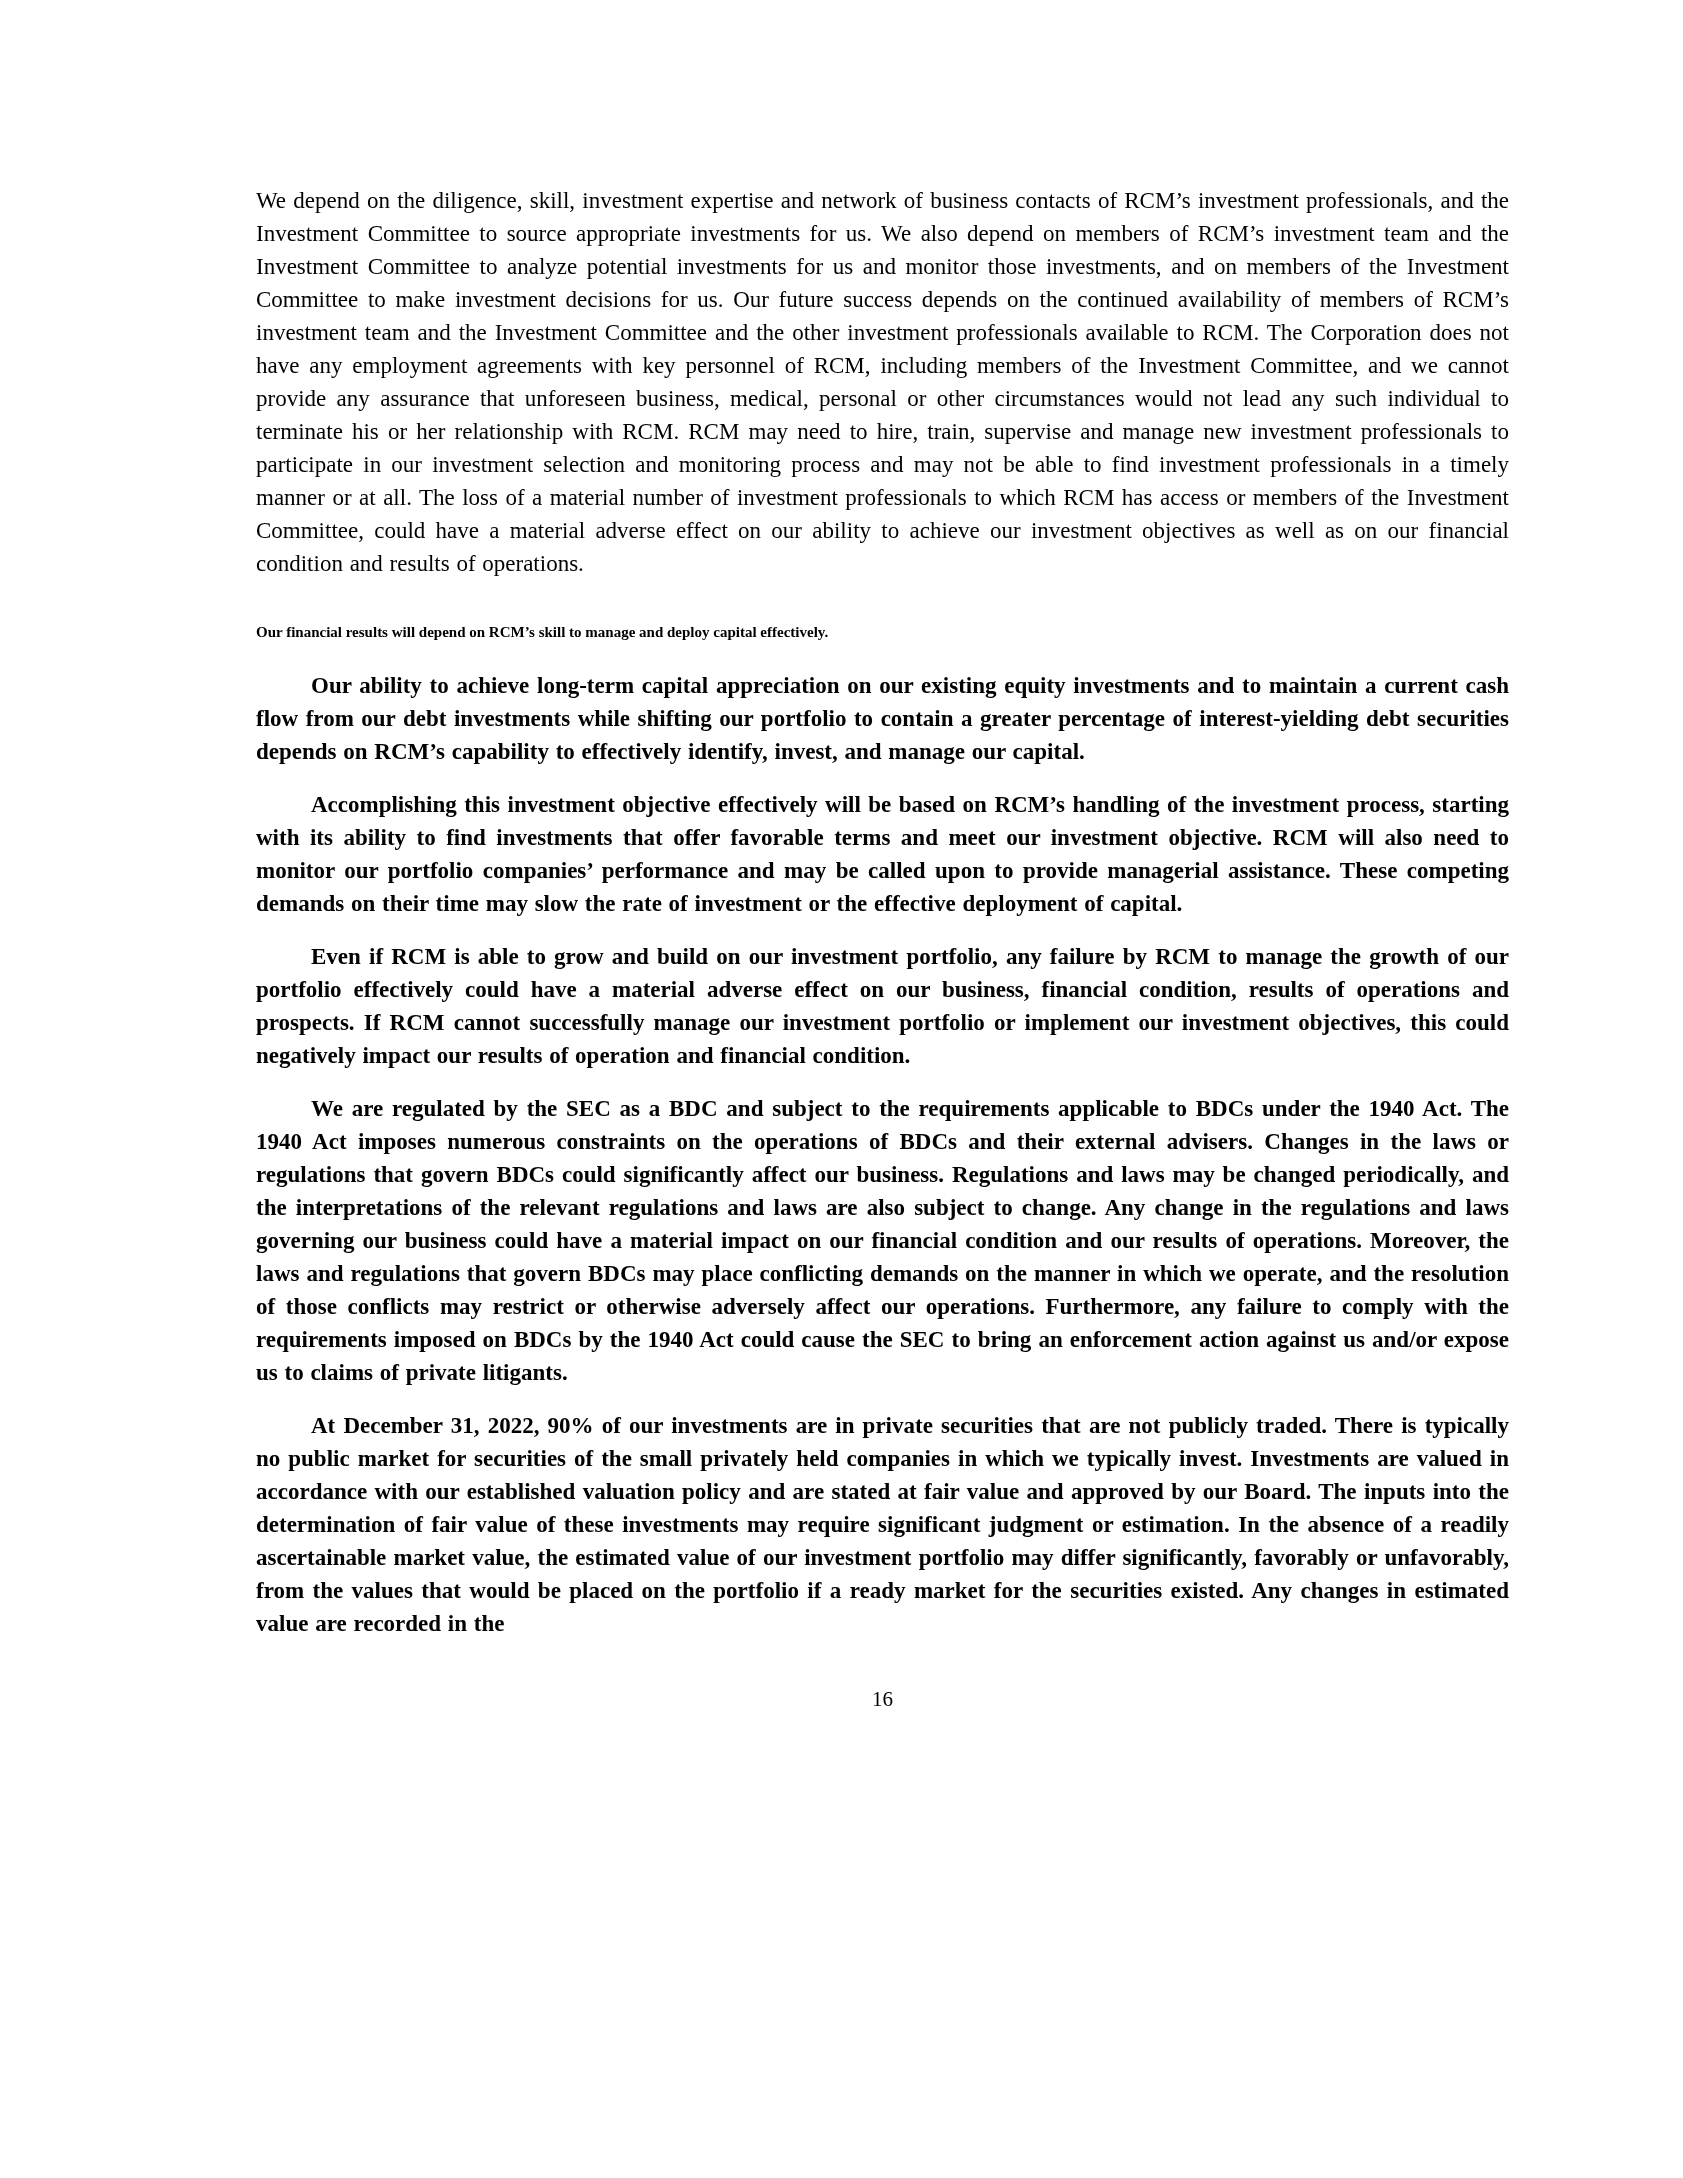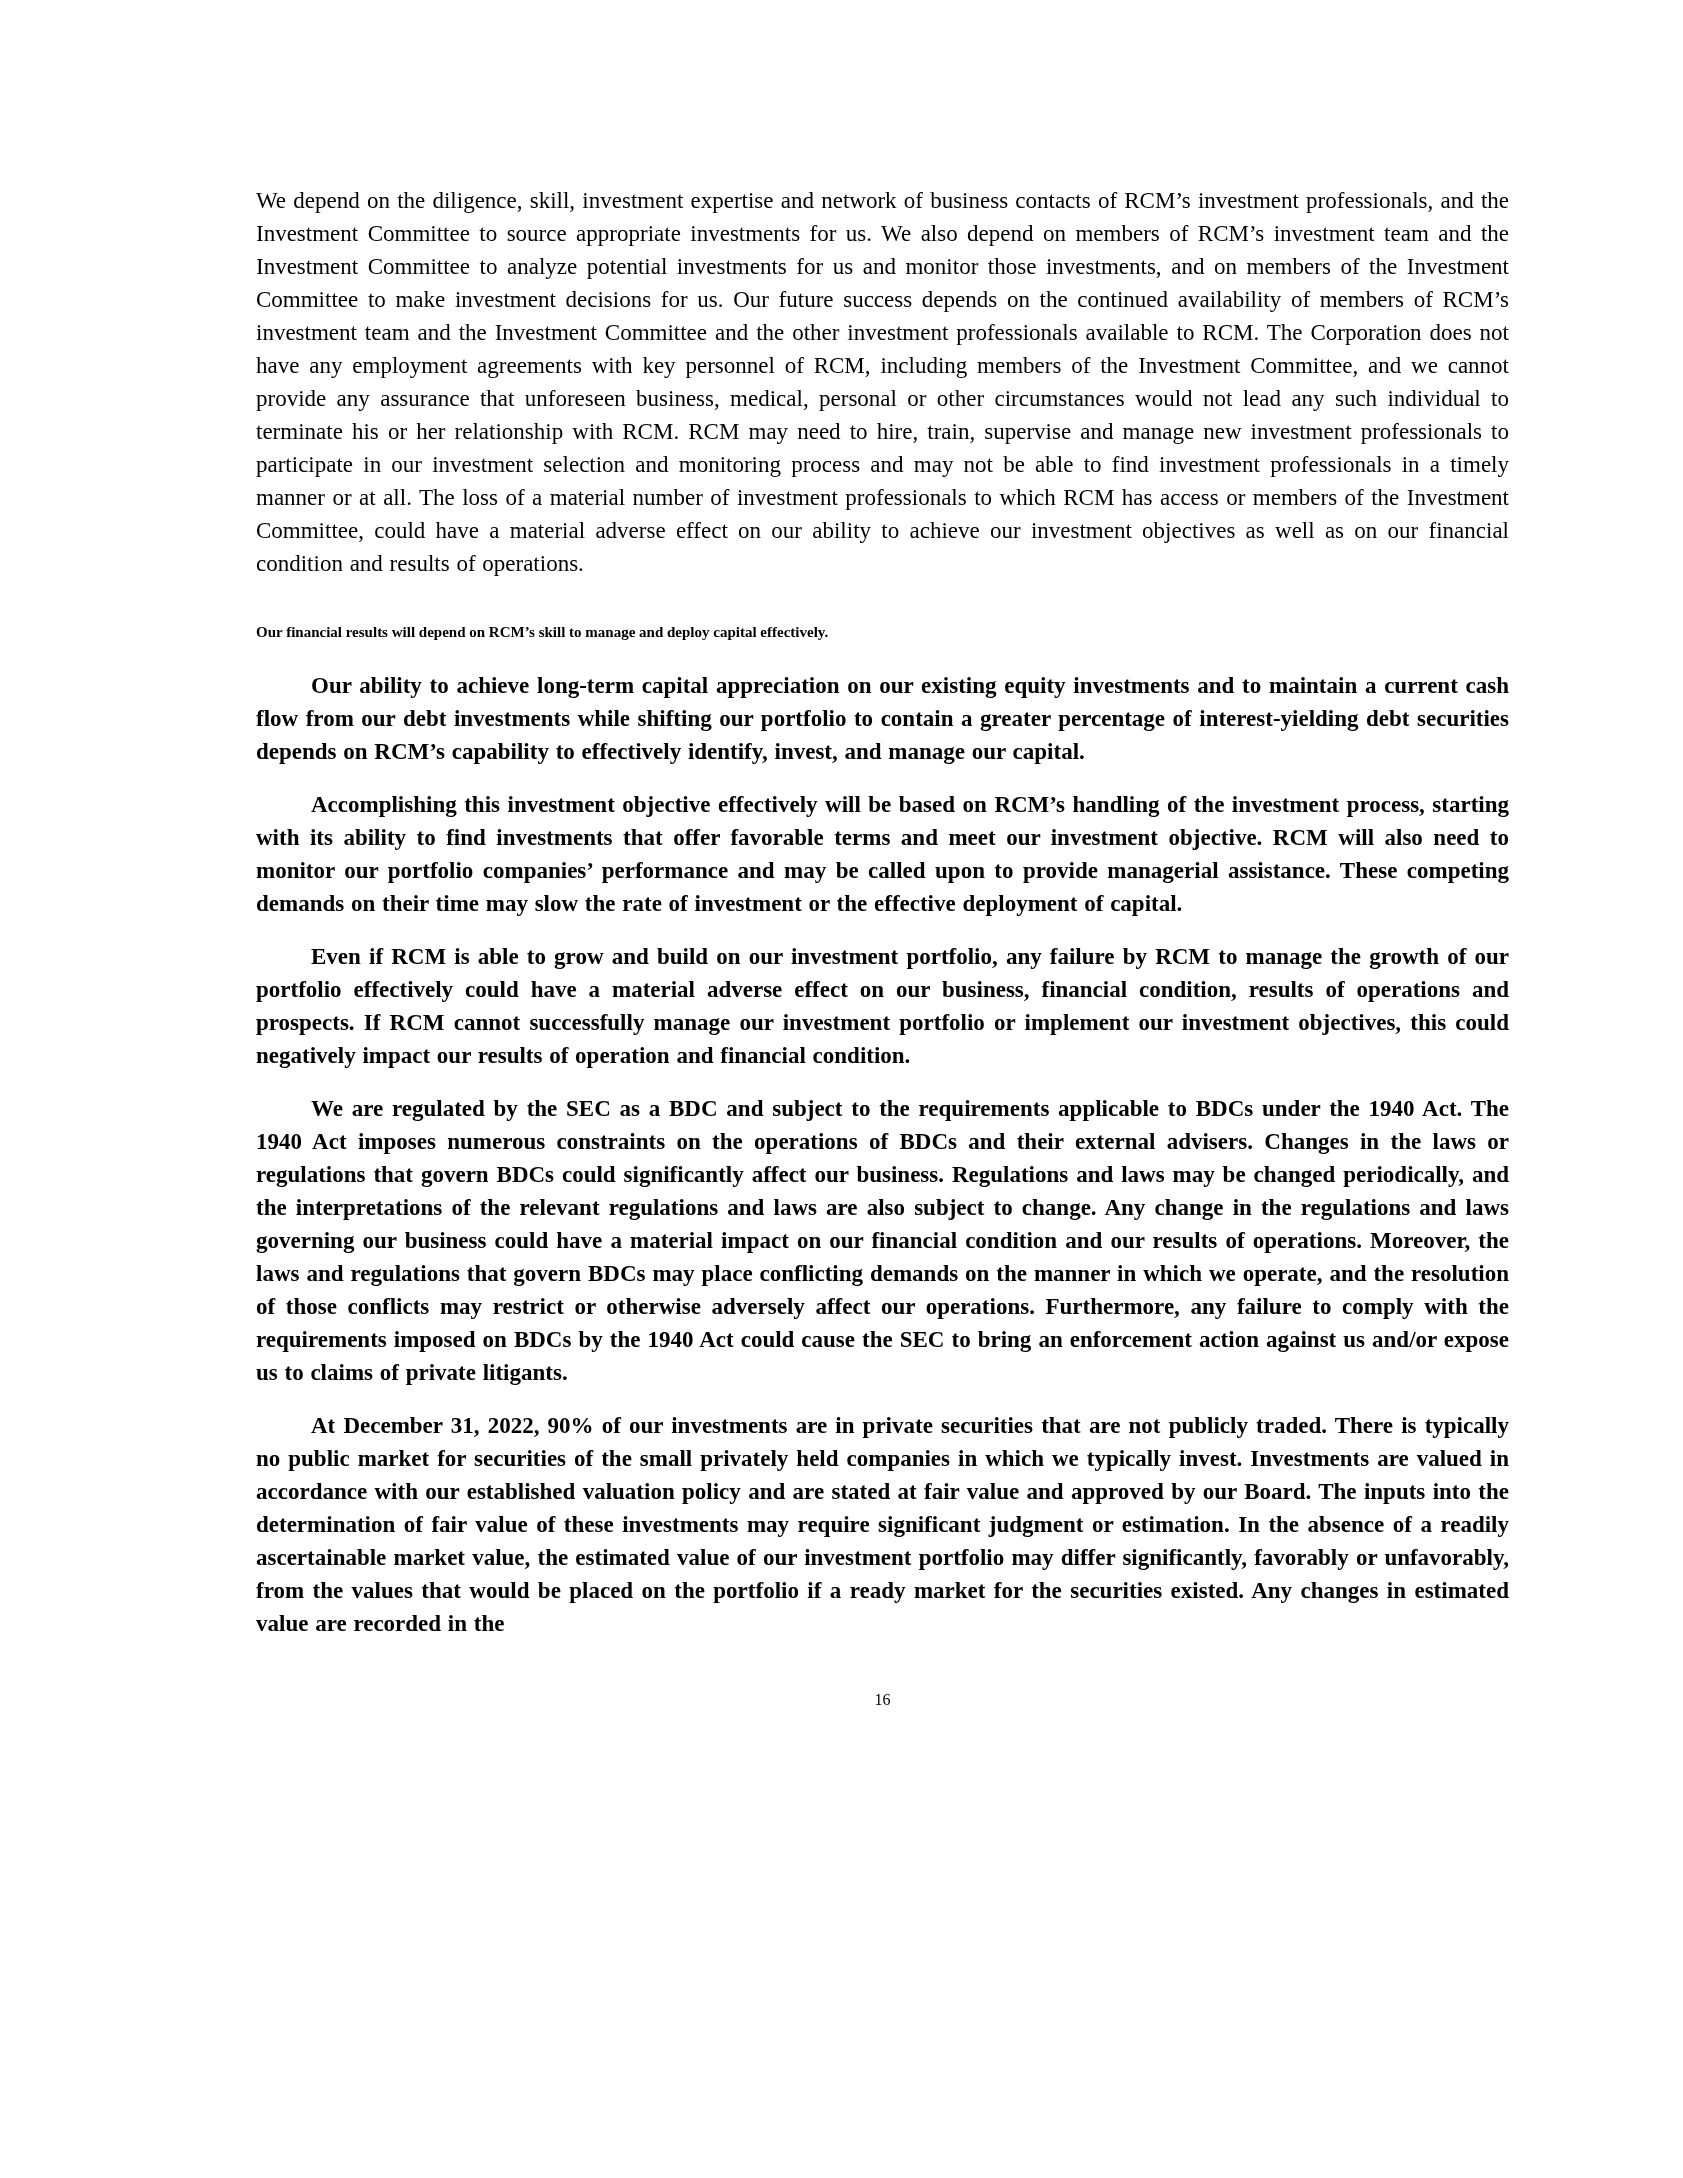--- a/index.html
+++ b/index.html
@@ -34,21 +34,21 @@
     font-weight: bold;
   }
   .heading {
     font-size: 15px;
     line-height: 33px;
     font-weight: bold;
     text-align: left;
     margin: 36px 0 20px 0;
   }
   .page-number {
-    font-size: 16px;
+    font-size: 21px;
     line-height: 33px;
     text-align: center;
     margin-top: 43px;
   }
 </style>
 </head>
 <body>
 
 <div class="page">
   <p class="para">We depend on the diligence, skill, investment expertise and network of business contacts of RCM’s investment professionals, and the Investment Committee to source appropriate investments for us. We also depend on members of RCM’s investment team and the Investment Committee to analyze potential investments for us and monitor those investments, and on members of the Investment Committee to make investment decisions for us. Our future success depends on the continued availability of members of RCM’s investment team and the Investment Committee and the other investment professionals available to RCM. The Corporation does not have any employment agreements with key personnel of RCM, including members of the Investment Committee, and we cannot provide any assurance that unforeseen business, medical, personal or other circumstances would not lead any such individual to terminate his or her relationship with RCM. RCM may need to hire, train, supervise and manage new investment professionals to participate in our investment selection and monitoring process and may not be able to find investment professionals in a timely manner or at all. The loss of a material number of investment professionals to which RCM has access or members of the Investment Committee, could have a material adverse effect on our ability to achieve our investment objectives as well as on our financial condition and results of operations.</p>

